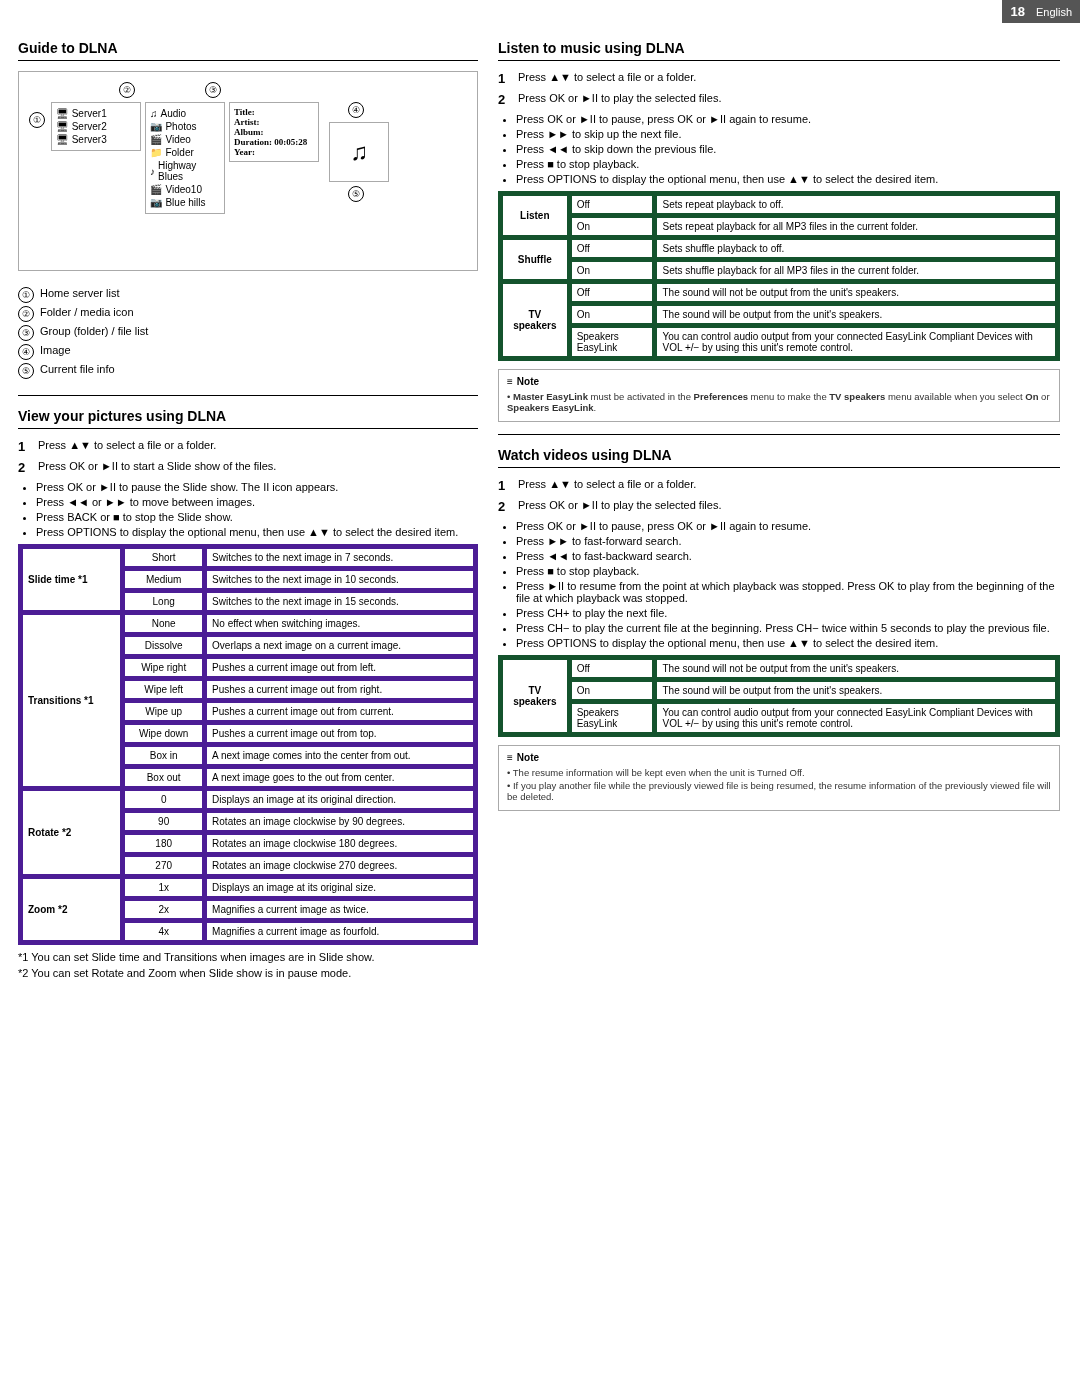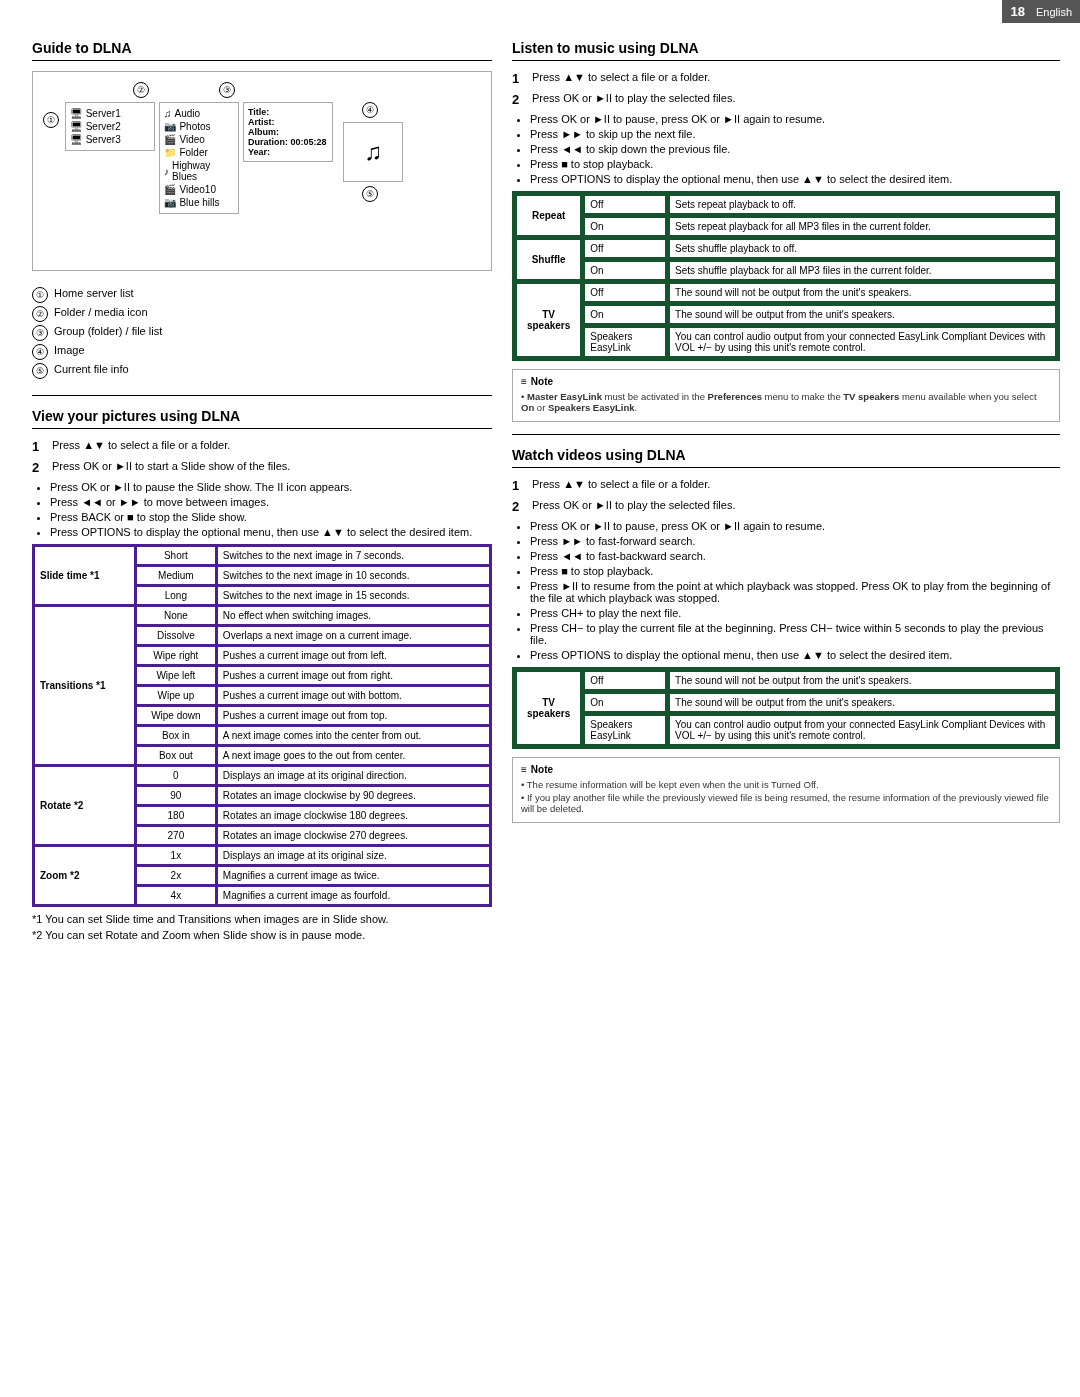--- a/index.html
+++ b/index.html
@@ -23,21 +23,21 @@
       align-items: center;
       gap: 11px;
     }
     .page-number {
       font-size: 13px;
       font-weight: bold;
     }
     .main-content {
       display: flex;
       flex-direction: row;
-      padding: 40px 20px 20px 32px;
+      padding: 40px 20px 20px 18px;
       gap: 20px;
     }
     .left-col {
       width: 460px;
       flex-shrink: 0;
     }
     .right-col {
       flex: 1;
     }
     .section-title {
@@ -78,20 +78,21 @@
       display: flex;
       align-items: center;
       gap: 3px;
       padding: 1px 0;
     }
     .info-panel {
       width: 90px;
       border: 1px solid #aaa;
       padding: 4px;
       font-size: 10px;
+      font-family: Liberation Serif, serif;
     }
     .music-icon {
       width: 60px;
       height: 60px;
       border: 1px solid #aaa;
       display: flex;
       align-items: center;
       justify-content: center;
       font-size: 24px;
       margin-left: 6px;
@@ -138,21 +139,21 @@
       list-style: disc;
     }
     
     .options-table {
       width: 100%;
       border-collapse: collapse;
       font-size: 10px;
       margin-bottom: 6px;
     }
     .options-table td {
-      border: 3px solid #4c1d95;
+      border: 5px solid #4c1d95;
       padding: 3px 5px;
       vertical-align: middle;
     }
     .options-table .row-header {
       font-weight: bold;
       text-align: left;
     }
     .options-table .opt-name {
       text-align: center;
       font-size: 10px;
@@ -359,21 +360,21 @@
       <tr>
         <td class="opt-name">Wipe right</td>
         <td>Pushes a current image out from left.</td>
       </tr>
       <tr>
         <td class="opt-name">Wipe left</td>
         <td>Pushes a current image out from right.</td>
       </tr>
       <tr>
         <td class="opt-name">Wipe up</td>
-        <td>Pushes a current image out with bottom.</td>
+        <td>Pushes a current image out from current.</td>
       </tr>
       <tr>
         <td class="opt-name">Wipe down</td>
         <td>Pushes a current image out from top.</td>
       </tr>
       <tr>
         <td class="opt-name">Box in</td>
         <td>A next image comes into the center from out.</td>
       </tr>
       <tr>
@@ -437,21 +438,21 @@
       <li>Press ►► to skip up the next file.</li>
       <li>Press ◄◄ to skip down the previous file.</li>
       <li>Press ■ to stop playback.</li>
       <li>Press OPTIONS to display the optional menu, then use ▲▼ to select the desired item.</li>
     </ul>
 
     <table class="right-table">
 
       <tbody>
           <tr>
-        <td class="cat-cell" rowspan="2">Repeat</td>
+        <td class="cat-cell" rowspan="2">Listen</td>
         <td class="opt-name">Off</td>
         <td>Sets repeat playback to off.</td>
       </tr>
       <tr>
         <td class="opt-name">On</td>
         <td>Sets repeat playback for all MP3 files in the current folder.</td>
       </tr>
 
       <tr>
         <td class="cat-cell" rowspan="2">Shuffle</td>

